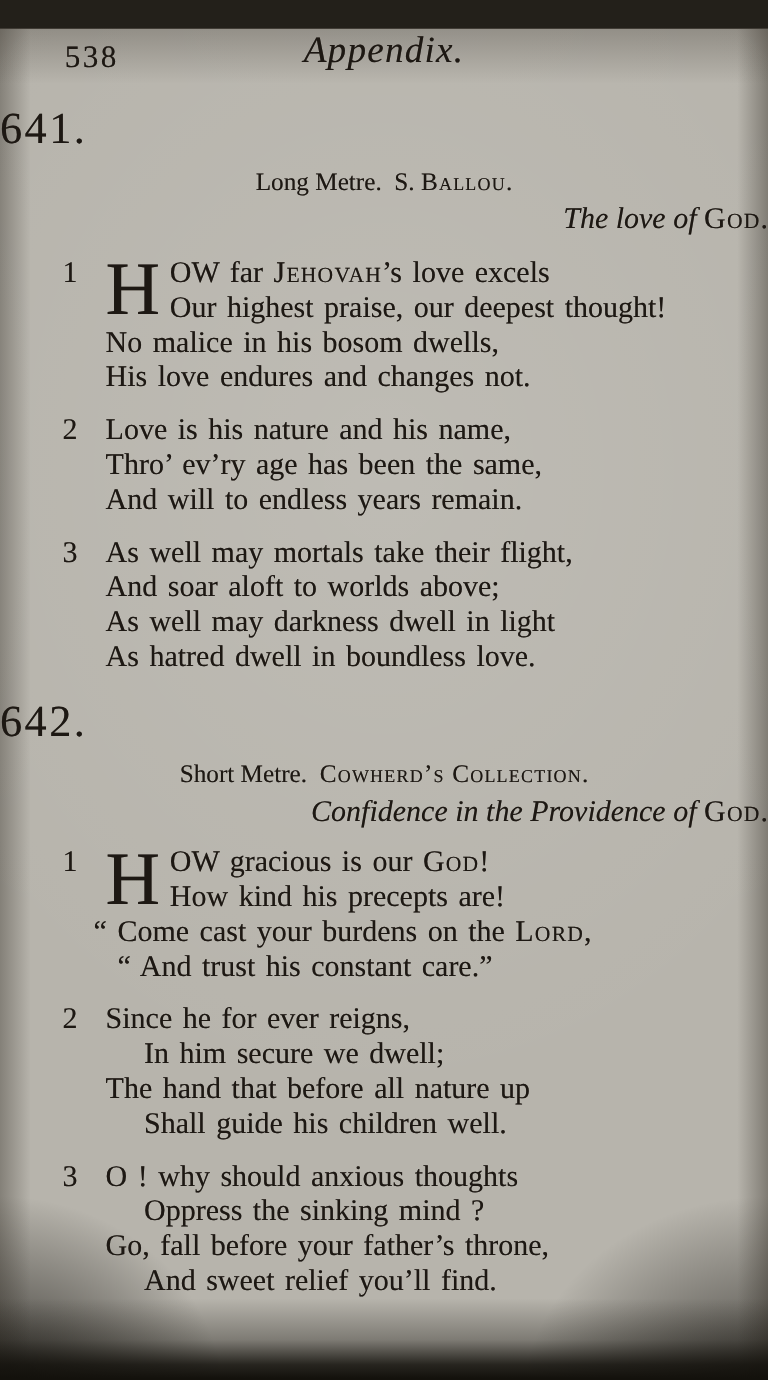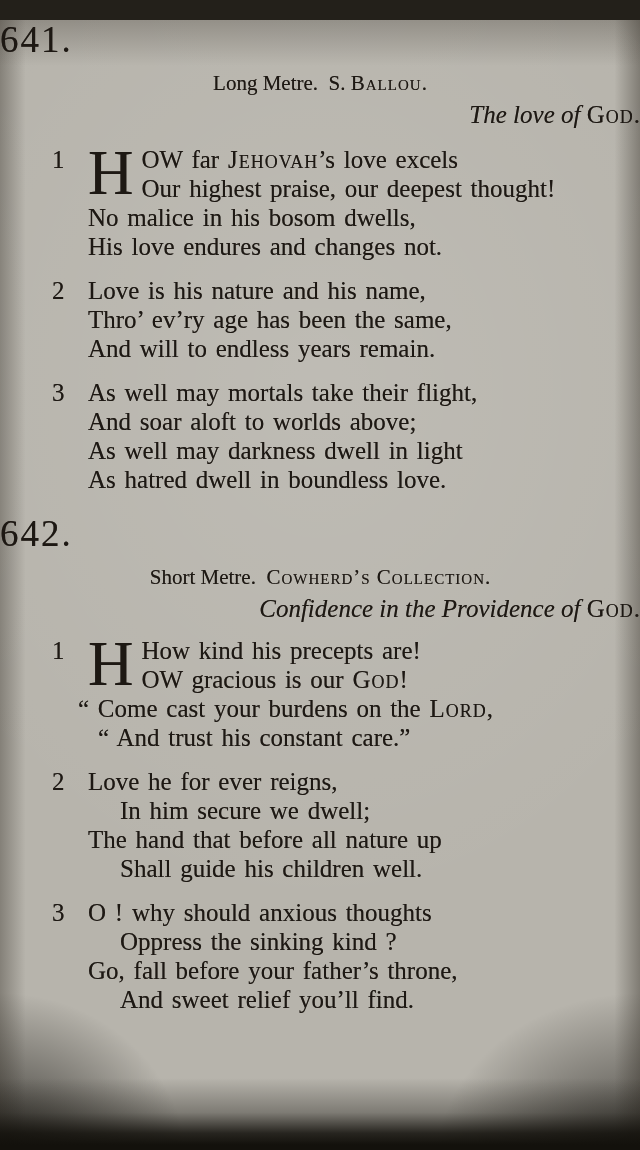--- a/index.html
+++ b/index.html
@@ -62,20 +62,24 @@
   .line { white-space: nowrap; }
   .line.ind { padding-left: 32px; }
   .line.ind-s { padding-left: 10px; }
   .line.hang { margin-left: -10px; }
 </style>
 </head>
 <body>
 
 <div class="page">
 
+  <header class="pg-header">
+    <span class="pg-num">538</span>
+    <span class="pg-running">Appendix.</span>
+  </header>
 
   <section class="hymn">
     <h2 class="hymn-no">641.</h2>
     <div class="hymn-meta"><span>Long Metre. </span><span>S. </span><span class="sc">Ballou</span><span>.</span></div>
     <div class="hymn-title"><span class="it">The love of </span><span class="sc">God</span><span>.</span></div>
 
     <div class="verses">
       <div class="verse">
         <span class="vnum">1</span>
         <div class="vbody">
@@ -111,42 +115,42 @@
   <section class="hymn">
     <h2 class="hymn-no">642.</h2>
     <div class="hymn-meta"><span>Short Metre. </span><span class="sc">Cowherd’s Collection</span><span>.</span></div>
     <div class="hymn-title"><span class="it">Confidence in the Providence of </span><span class="sc">God</span><span>.</span></div>
 
     <div class="verses verses-2">
       <div class="verse">
         <span class="vnum">1</span>
         <div class="vbody">
           <span class="dropcap">H</span>
+          <div class="line"><span>OW gracious is our </span><span class="sc">God</span><span>!</span></div>
           <div class="line"><span>How kind his precepts are!</span></div>
-          <div class="line"><span>OW gracious is our </span><span class="sc">God</span><span>!</span></div>
           <div class="line hang"><span>“ Come cast your burdens on the </span><span class="sc">Lord</span><span>,</span></div>
           <div class="line ind-s"><span>“ And trust his constant care.”</span></div>
         </div>
       </div>
 
       <div class="verse">
         <span class="vnum">2</span>
         <div class="vbody">
-          <div class="line"><span>Love he for ever reigns,</span></div>
+          <div class="line"><span>Since he for ever reigns,</span></div>
           <div class="line ind"><span>In him secure we dwell;</span></div>
           <div class="line"><span>The hand that before all nature up</span></div>
           <div class="line ind"><span>Shall guide his children well.</span></div>
         </div>
       </div>
 
       <div class="verse">
         <span class="vnum">3</span>
         <div class="vbody">
           <div class="line"><span>O ! why should anxious thoughts</span></div>
-          <div class="line ind"><span>Oppress the sinking kind ?</span></div>
+          <div class="line ind"><span>Oppress the sinking mind ?</span></div>
           <div class="line"><span>Go, fall before your father’s throne,</span></div>
           <div class="line ind"><span>And sweet relief you’ll find.</span></div>
         </div>
       </div>
     </div>
   </section>
 
 </div>
 
 </body></html>

